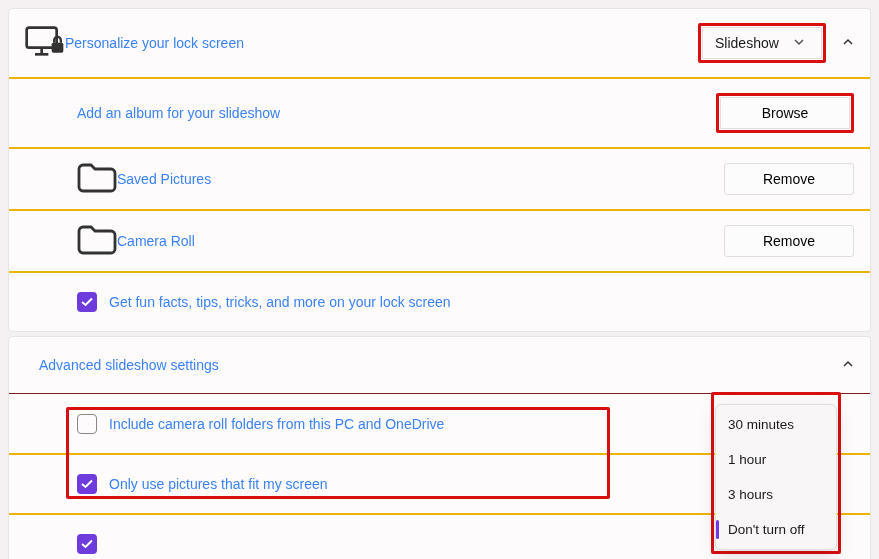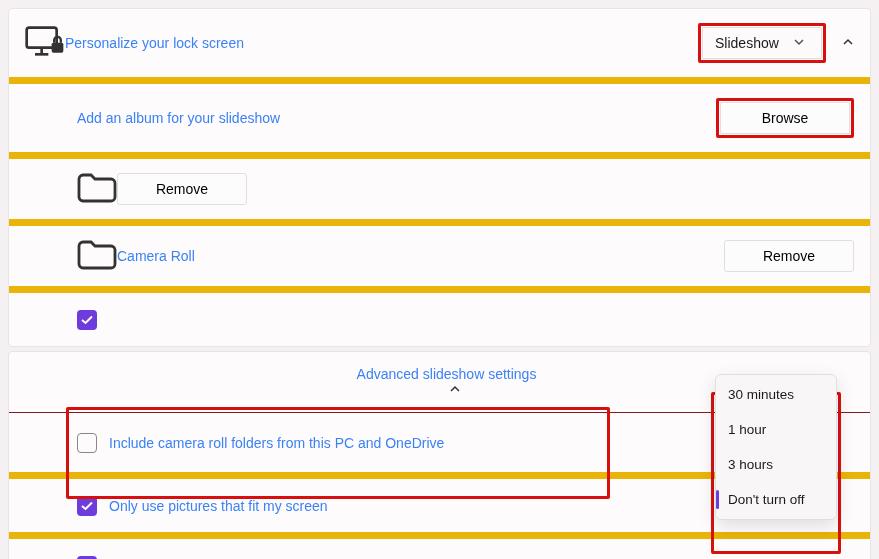--- a/index.html
+++ b/index.html
@@ -19,21 +19,21 @@
     border-radius: 4px;
     margin-bottom: 4px;
   }
   .row {
     display: flex;
     align-items: center;
     padding: 14px 16px;
     min-height: 60px;
     position: relative;
   }
-  .row + .row { border-top: 7px solid #eab308; }
+  .row + .row { border-top: 2px solid #eab308; }
   .indent { padding-left: 68px; }
   .label { flex: 1; font-size: 14px; color: #3b82f6; }
   .icon-slot { width: 40px; display: flex; align-items: center; }
   .dropdown {
     display: flex;
     align-items: center;
     justify-content: flex-start;
     background: #fcfafb;
     border: 1px solid #e2dedf;
     border-radius: 3px;
@@ -72,21 +72,21 @@
   .hl-browse .btn { border-radius: 1px; }
   .hl-group {
     position: absolute;
     border: 3px solid #d90f0f;
     border-radius: 2px;
     pointer-events: none;
   }
   .menu-pop {
     position: absolute;
     right: 42px;
-    top: 374px;
+    top: 404px;
     width: 122px;
     background: #f8f6f7;
     border: 1px solid #e2dedf;
     border-radius: 6px;
     box-shadow: 0 6px 18px rgba(0,0,0,0.12);
     padding: 2px 0;
     z-index: 5;
   }
   .menu-item {
     padding: 10px 12px;
@@ -106,21 +106,20 @@
     position: absolute;
     border: 3px solid #d90f0f;
     border-radius: 2px;
     pointer-events: none;
   }
   .plain-row {
     display: flex;
     align-items: center;
     padding: 14px 16px 14px 30px;
     min-height: 56px;
-    flex-direction: column;
   }
 </style>
 </head>
 <body>
 
 <div class="panel">
 
   <div class="row">
     <div class="icon-slot">
       <svg viewBox="0 0 24 20" fill="none" stroke="#333" stroke-width="1.6">
@@ -155,39 +154,41 @@
       <button class="btn">Browse</button>
     </div>
   </div>
 
   <div class="row indent">
     <div class="icon-slot">
       <svg viewBox="0 0 20 16" fill="none" stroke="#333" stroke-width="1.4">
         <path d="M1 3 a2 2 0 0 1 2-2 h4 l2 2 h8 a2 2 0 0 1 2 2 v7 a2 2 0 0 1-2 2 H3 a2 2 0 0 1-2-2 Z"></path>
       </svg>
     </div>
+    <div class="label">Saved Pictures</div>
     <button class="btn">Remove</button>
   </div>
 
   <div class="row indent">
     <div class="icon-slot">
       <svg viewBox="0 0 20 16" fill="none" stroke="#333" stroke-width="1.4">
         <path d="M1 3 a2 2 0 0 1 2-2 h4 l2 2 h8 a2 2 0 0 1 2 2 v7 a2 2 0 0 1-2 2 H3 a2 2 0 0 1-2-2 Z"></path>
       </svg>
     </div>
     <div class="label">Camera Roll</div>
     <button class="btn">Remove</button>
   </div>
 
   <div class="row indent">
     <div class="checkbox checked">
       <svg viewBox="0 0 12 10" fill="none" stroke="#fff" stroke-width="2">
           <polyline points="1,5 4.5,8 11,1.5"></polyline>
         </svg>
     </div>
+    <div class="label">Get fun facts, tips, tricks, and more on your lock screen</div>
   </div>
 
 </div>
 
 <div class="panel">
 
   <div class="plain-row">
     <div class="label">Advanced slideshow settings</div>
     <span class="chev-up">
       <svg viewBox="0 0 12 12" fill="none" stroke="#333" stroke-width="1.5">

